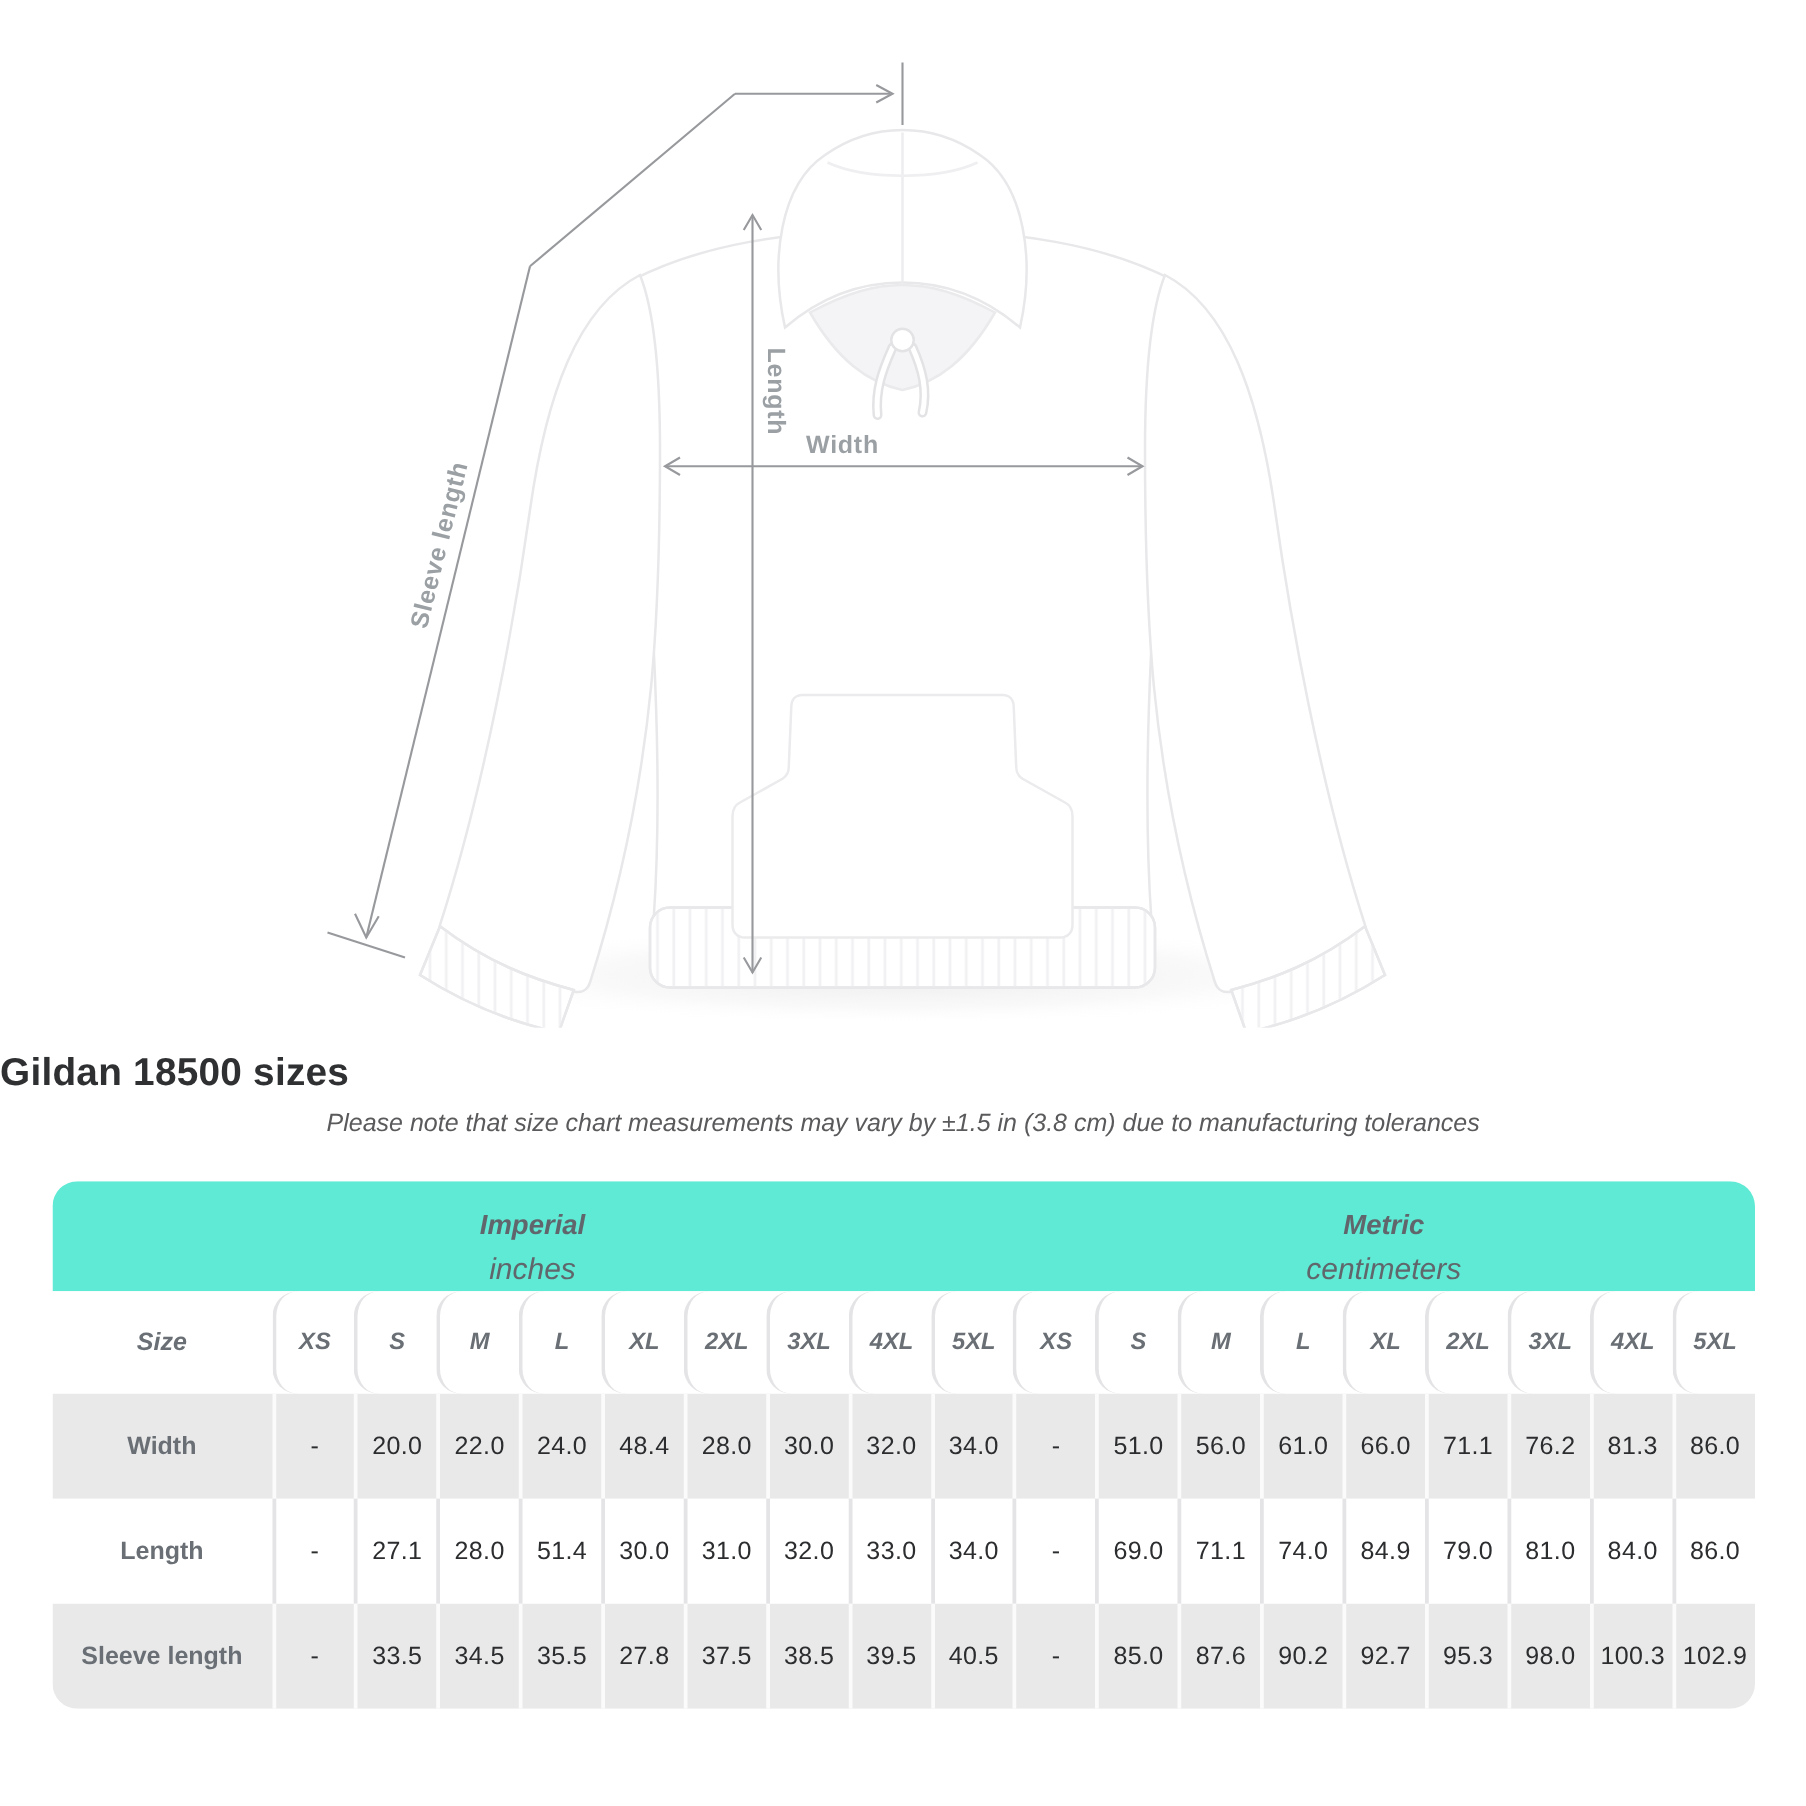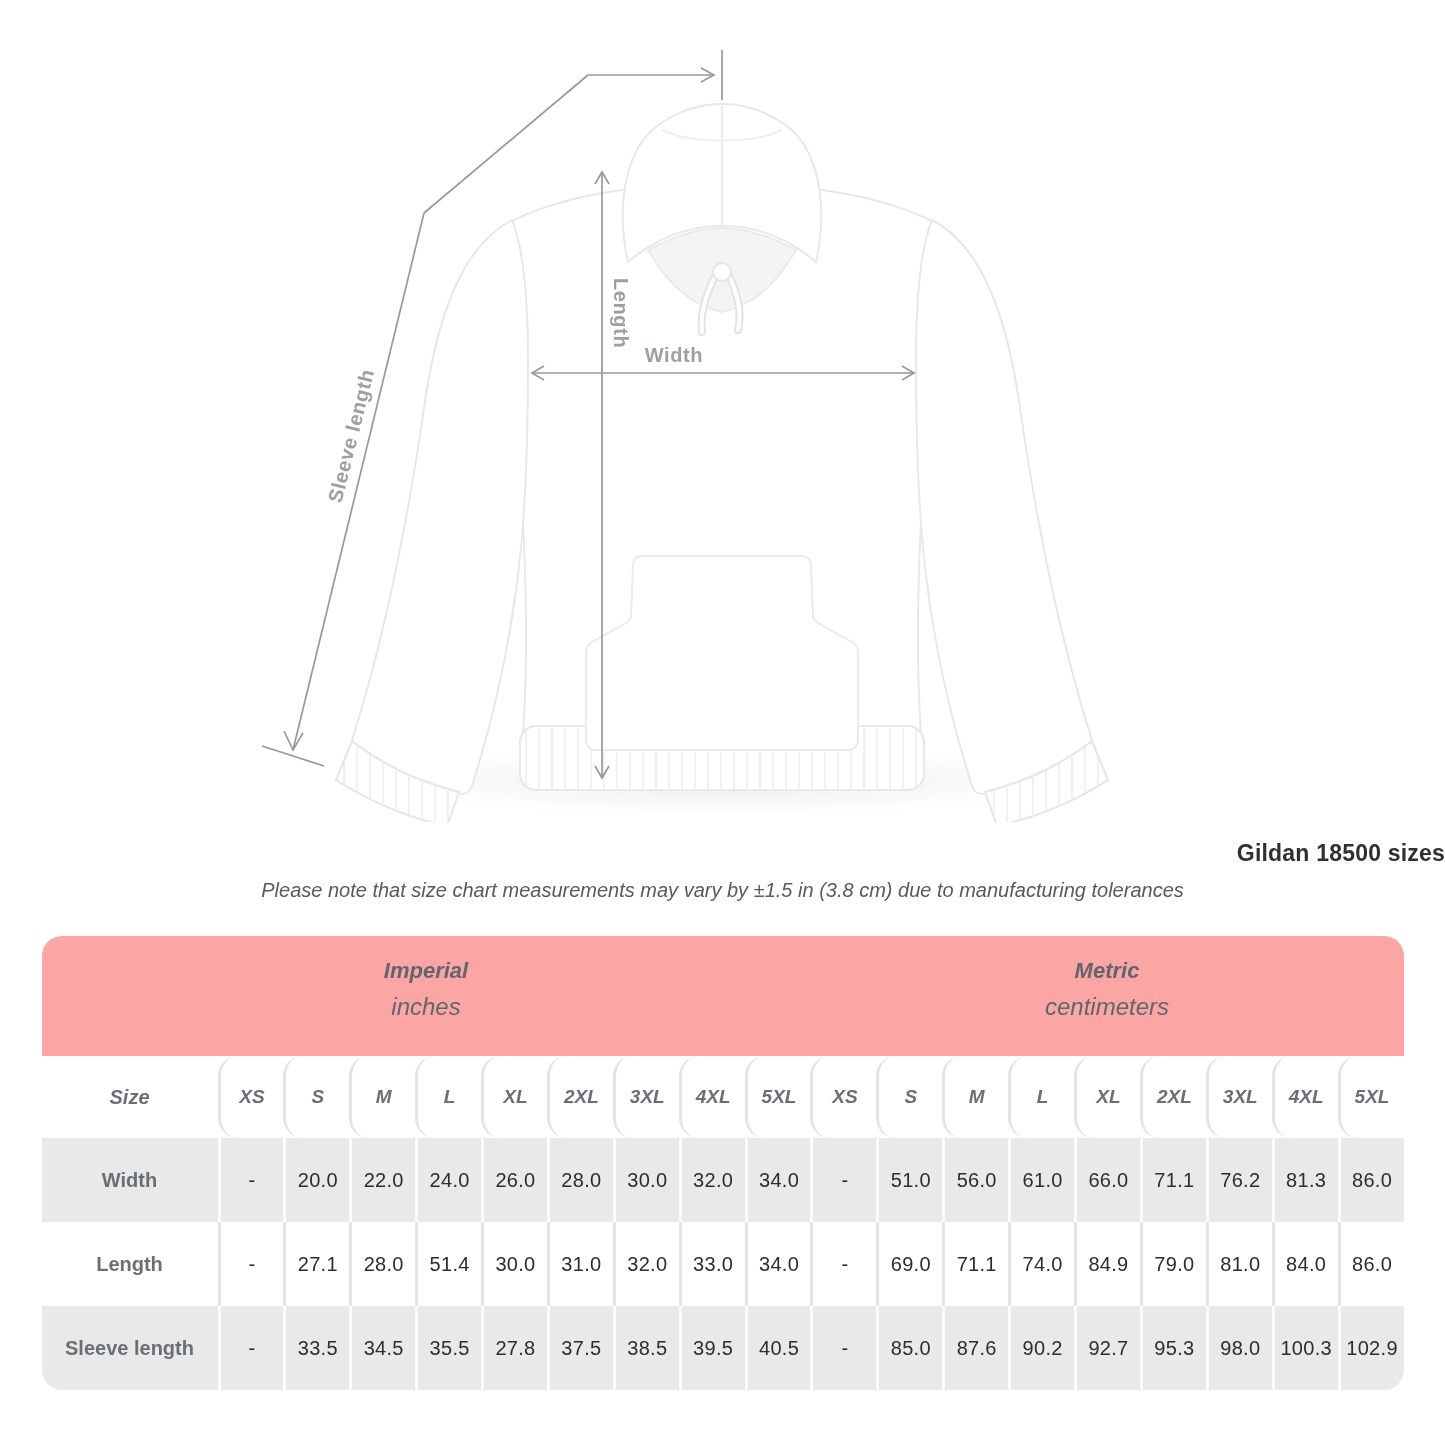--- a/index.html
+++ b/index.html
@@ -13,36 +13,36 @@
   
   .diagram{position:relative;width:1445px;height:822px;}
   .diagram svg{display:block;}
   .measure-label{
     font-family:"Liberation Sans",sans-serif;
     font-weight:bold;font-size:20px;fill:#9ba0a4;letter-spacing:.6px;
   }
 
   
   .title{
-    margin:18px 0 0;text-align:right;
-    font-size:23px;font-weight:bold;color:#2f3032;letter-spacing:.2px;
+    margin:18px 0 0;text-align:left;
+    font-size:31px;font-weight:bold;color:#2f3032;letter-spacing:.2px;
   }
   .subtitle{
     margin:12px 0 0;text-align:center;font-style:italic;
     font-size:20px;color:#5a5a5c;
   }
 
   
   .size-table{
     width:1362px;margin:34px auto 0;
     border-radius:20px;overflow:hidden;background:#ffffff;
   }
   .unit-row{
     display:grid;grid-template-columns:176px repeat(18,1fr);
-    height:120px;background:#fca5a5;
+    height:88px;background:#5eead4;
   }
   .unit-cell{text-align:center;}
   .unit-imperial{grid-column:1/11;}
   .unit-metric{grid-column:11/20;}
   .unit-label{
     margin-top:22px;font-size:22px;font-weight:bold;font-style:italic;color:#60666b;
   }
   .unit-sub{margin-top:9px;font-size:24px;font-style:italic;color:#60666b;}
 
   .trow{display:grid;grid-template-columns:176px repeat(18,1fr);align-items:stretch;background:#ffffff;}
@@ -195,21 +195,21 @@
           <div class="cell size-cell">3XL</div>
           <div class="cell size-cell">4XL</div>
           <div class="cell size-cell">5XL</div>
         </div>
         <div class="trow data-row shaded">
           <div class="cell label-cell">Width</div>
           <div class="cell data-cell">-</div>
           <div class="cell data-cell">20.0</div>
           <div class="cell data-cell">22.0</div>
           <div class="cell data-cell">24.0</div>
-          <div class="cell data-cell">26.0</div>
+          <div class="cell data-cell">48.4</div>
           <div class="cell data-cell">28.0</div>
           <div class="cell data-cell">30.0</div>
           <div class="cell data-cell">32.0</div>
           <div class="cell data-cell">34.0</div>
           <div class="cell data-cell">-</div>
           <div class="cell data-cell">51.0</div>
           <div class="cell data-cell">56.0</div>
           <div class="cell data-cell">61.0</div>
           <div class="cell data-cell">66.0</div>
           <div class="cell data-cell">71.1</div>

